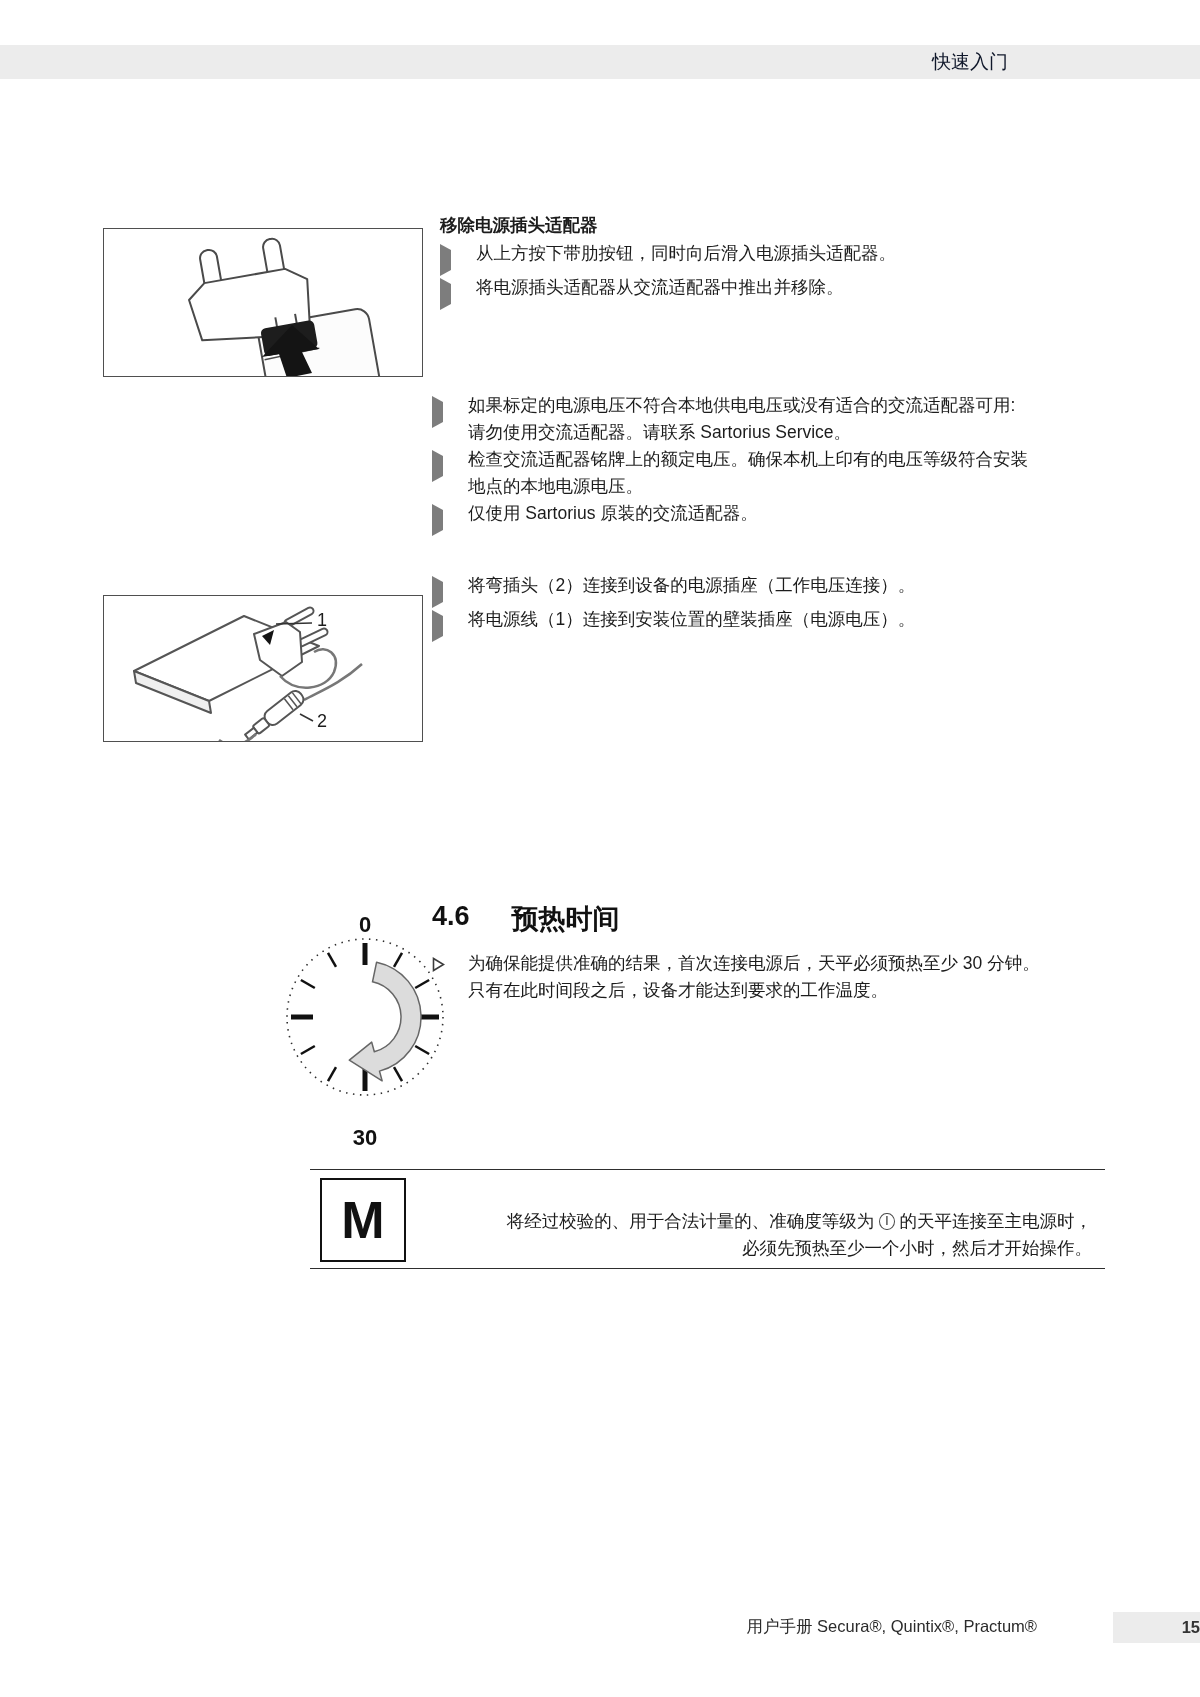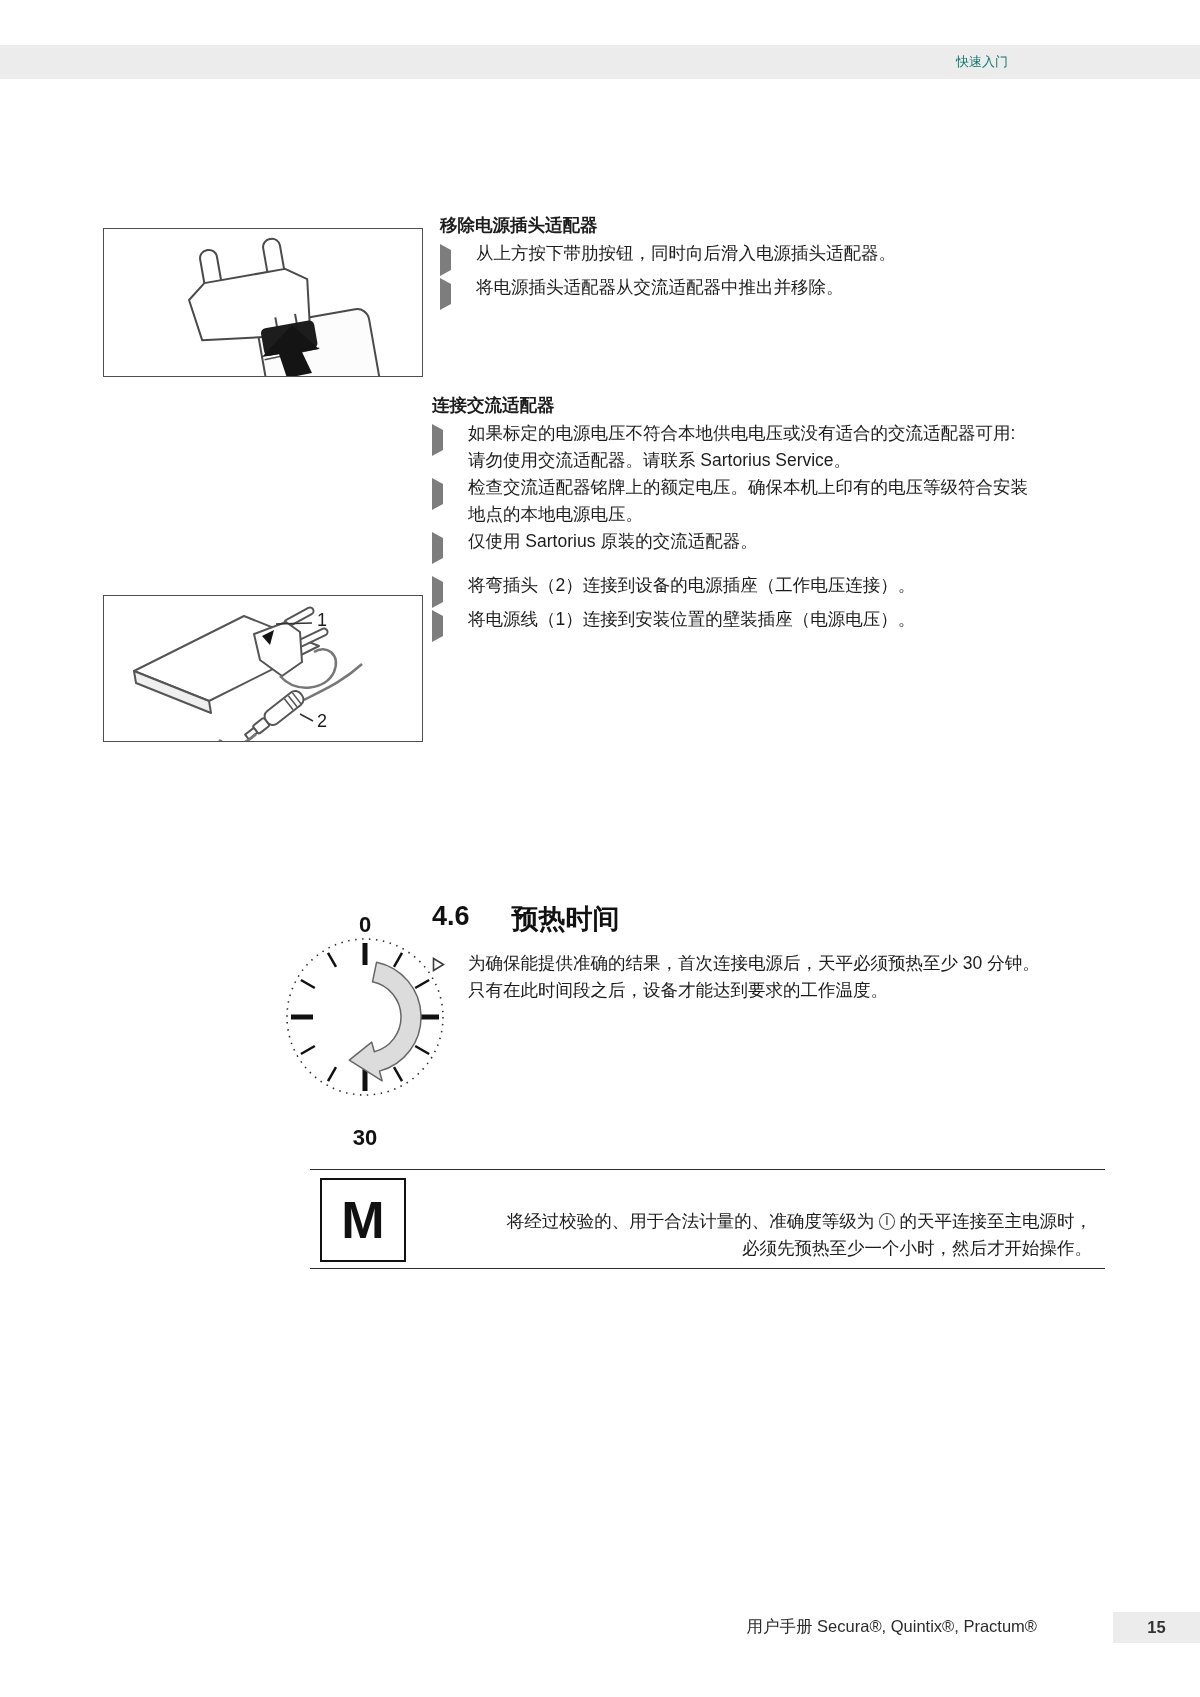--- a/index.html
+++ b/index.html
@@ -2,21 +2,21 @@
 <html><head>
 <meta charset="utf-8">
 <style>
   html,body{margin:0;padding:0;background:#fff;}
   .page{
     position:relative;width:1200px;height:1697px;background:#ffffff;overflow:hidden;
     font-family:"Liberation Sans","DejaVu Sans",sans-serif;color:#1c1c1c;
   }
   
   .header-bar{position:absolute;left:0;top:45px;width:1200px;height:34px;background:#ececec;}
-  .header-title{position:absolute;right:192px;top:0;line-height:34px;font-size:13px;color:#0f766e;}
+  .header-title{position:absolute;right:192px;top:0;line-height:34px;font-size:19px;color:#0f172a;}
   
   .figure{position:absolute;border:1px solid #4f4f4f;background:#fff;overflow:hidden;}
   .fig1{left:103px;top:228px;width:318px;height:147px;}
   .fig2{left:103px;top:595px;width:318px;height:145px;}
   .fig-label{position:absolute;font-size:18px;color:#1c1c1c;}
   
   .textblock{position:absolute;width:655px;font-size:17.5px;line-height:27px;}
   .tb1{left:432px;top:212px;margin-left:8px;}
   .tb2{left:432px;top:392px;}
   .tb3{left:432px;top:572px;}
@@ -33,21 +33,21 @@
   .clock-label.start{top:0;}
   .clock-label.end{top:186px;margin-top:27px;}
   
   .mnote{position:absolute;left:310px;top:1169px;width:795px;height:98px;border-top:1px solid #2e2e2e;border-bottom:1px solid #2e2e2e;}
   .mbox{position:absolute;left:10px;top:8px;width:82px;height:80px;border:2px solid #111;display:flex;align-items:center;justify-content:center;}
   .mbox span{font-size:52px;font-weight:700;color:#111;line-height:1;}
   .mtext{position:absolute;left:122px;top:11px;width:660px;font-size:17.5px;line-height:27px;white-space:pre-line;text-align:right;}
   .oval-class{display:inline-block;border:1.5px solid #4a4a4a;border-radius:50%;padding:0 5px;font-size:12px;line-height:15px;margin:0 5px;vertical-align:2px;white-space:normal;}
   
   .footer-text{position:absolute;right:163px;top:1616px;font-size:16.5px;color:#2b2b2b;white-space:nowrap;}
-  .pagenum-box{position:absolute;left:1113px;top:1612px;width:87px;height:31px;background:#ececec;display:flex;align-items:center;justify-content:center;}
+  .pagenum-box{position:absolute;left:1113px;top:1612px;width:87px;height:31px;background:#ececec;display:flex;align-items:center;justify-content:flex-end;}
   .pagenum-box span{font-size:16.5px;font-weight:700;color:#333;}
   svg{display:block;}
 </style>
 </head>
 <body>
 
 <div class="page">
 
   <div class="header-bar">
     <span class="header-title">快速入门</span>
@@ -75,21 +75,20 @@
       <span class="marker"><span class="tri"></span></span>
       <span class="btext">从上方按下带肋按钮，同时向后滑入电源插头适配器。</span>
     </div>
     <div class="bullet">
       <span class="marker"><span class="tri"></span></span>
       <span class="btext">将电源插头适配器从交流适配器中推出并移除。</span>
     </div>
   </div>
 
   <div class="textblock tb2">
-    <div class="block-heading">连接交流适配器</div>
     <div class="bullet">
       <span class="marker"><span class="tri"></span></span>
       <span class="btext">如果标定的电源电压不符合本地供电电压或没有适合的交流适配器可用:
 请勿使用交流适配器。请联系 Sartorius Service。</span>
     </div>
     <div class="bullet">
       <span class="marker"><span class="tri"></span></span>
       <span class="btext">检查交流适配器铭牌上的额定电压。确保本机上印有的电压等级符合安装
 地点的本地电源电压。</span>
     </div>

